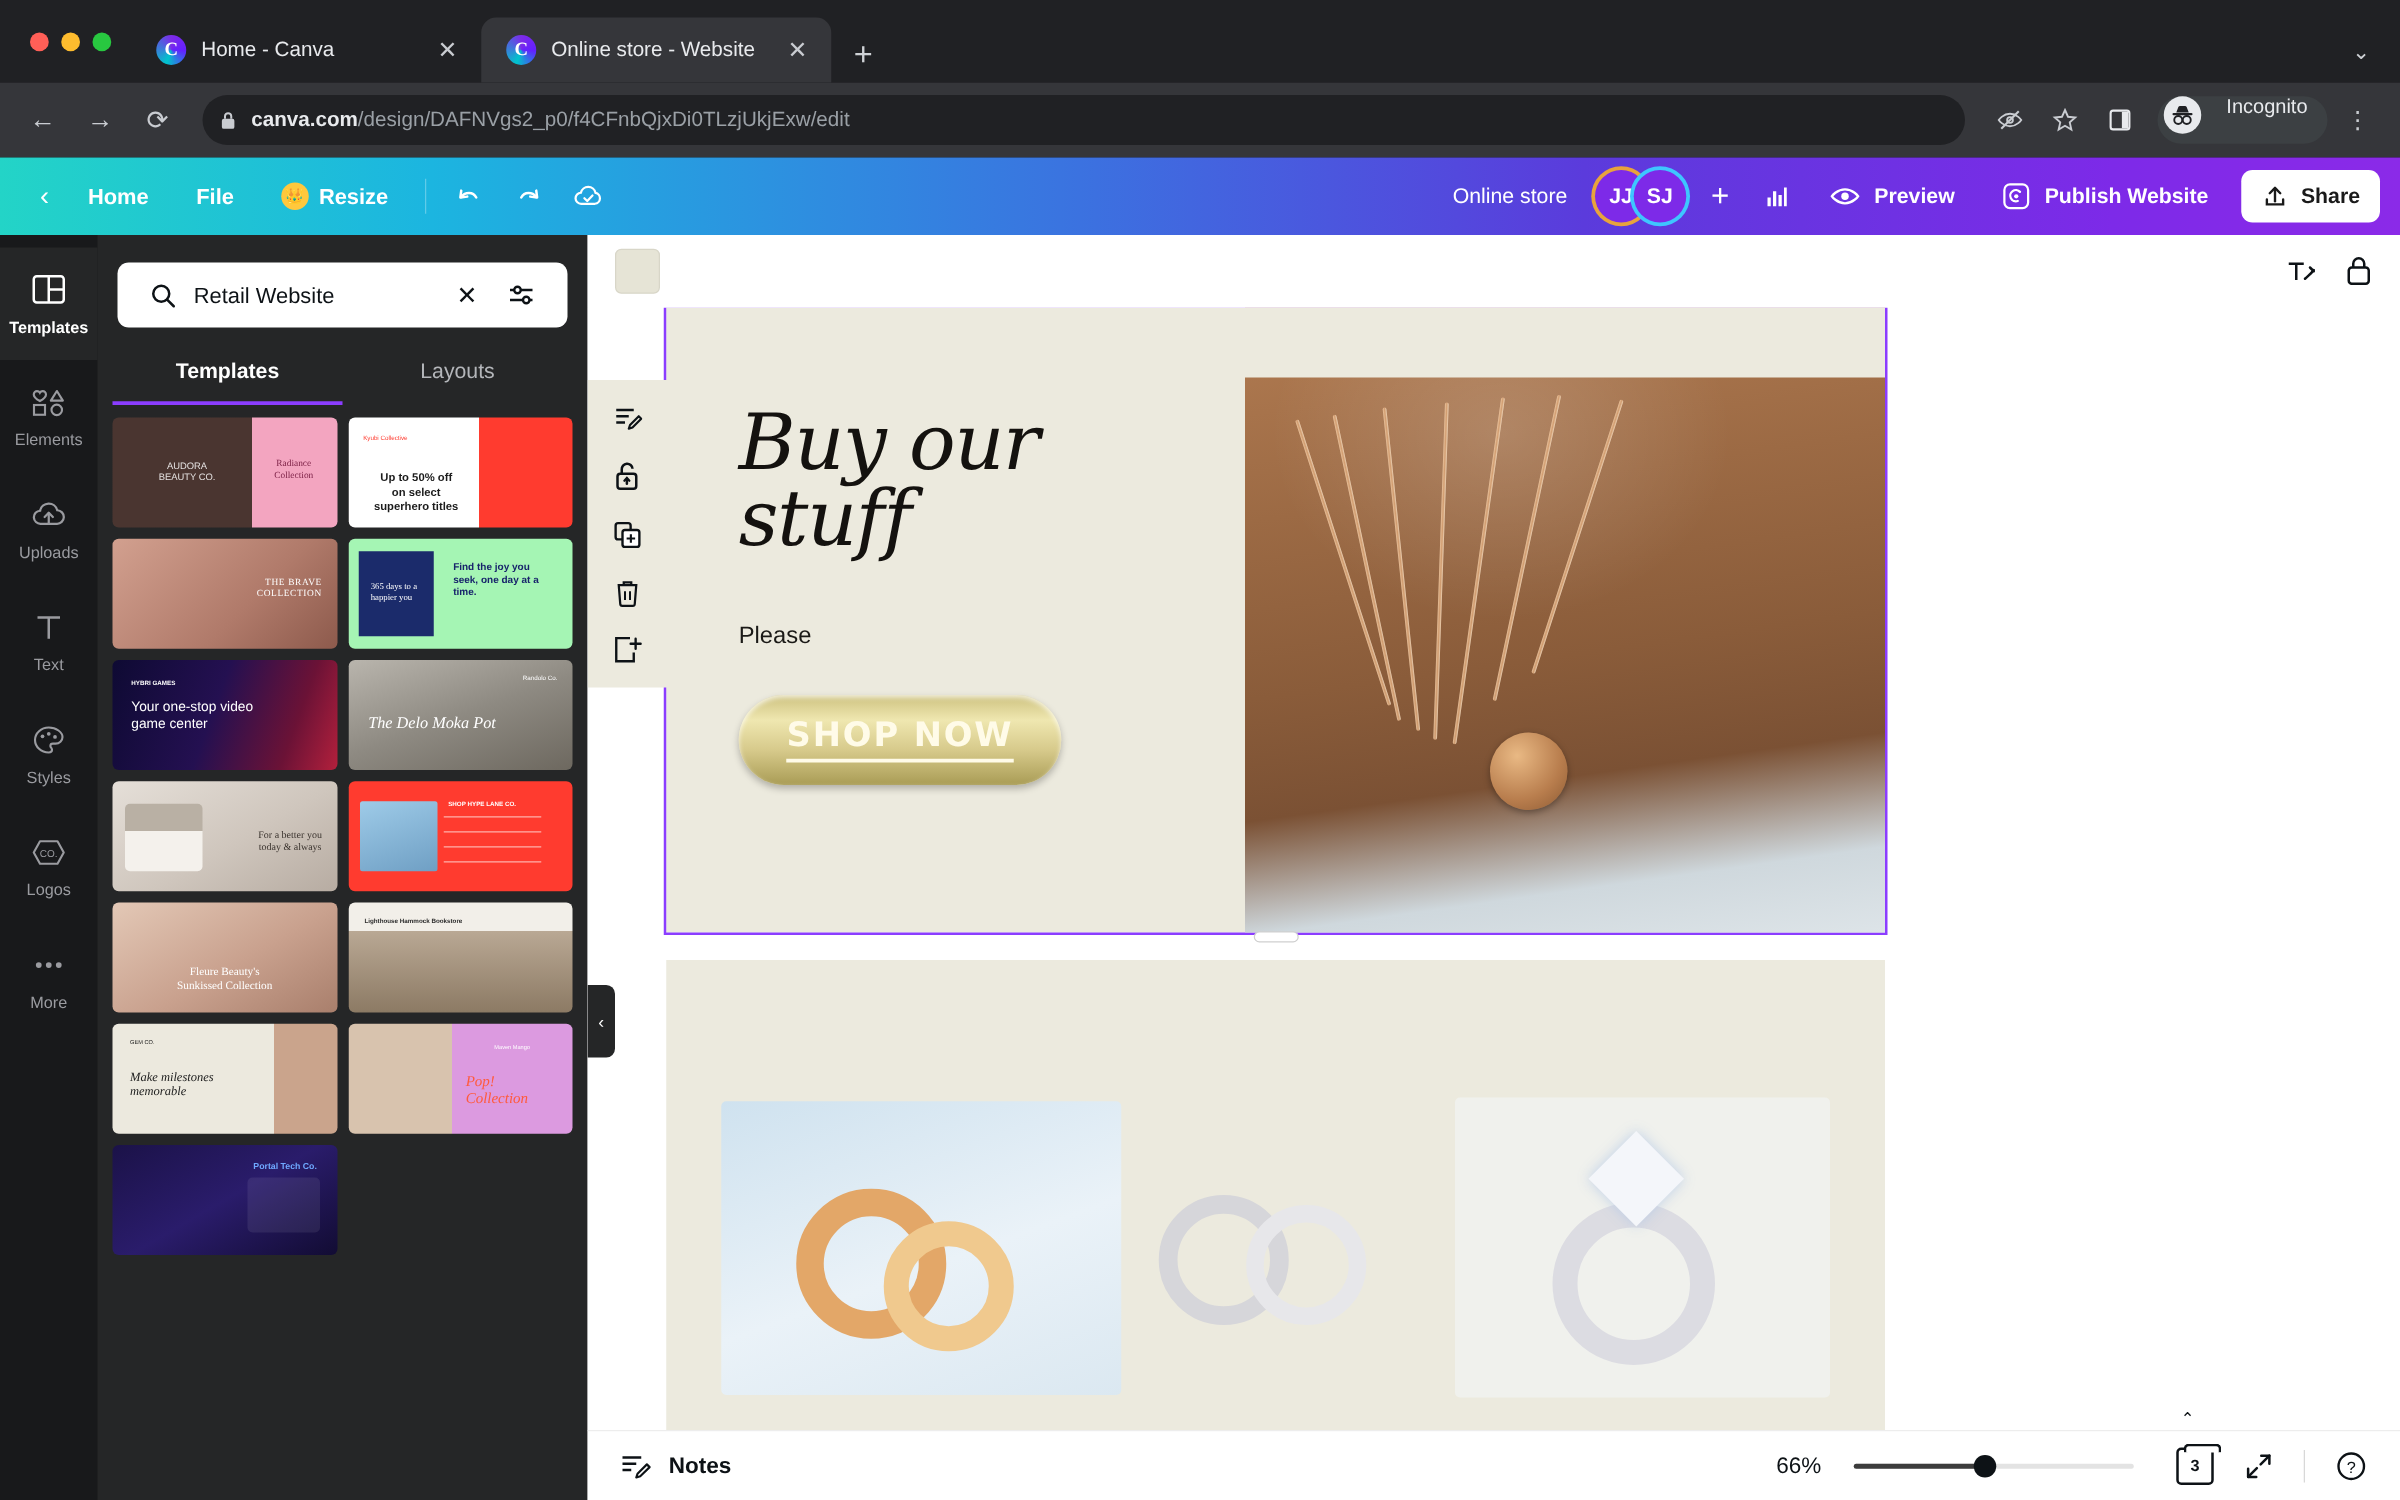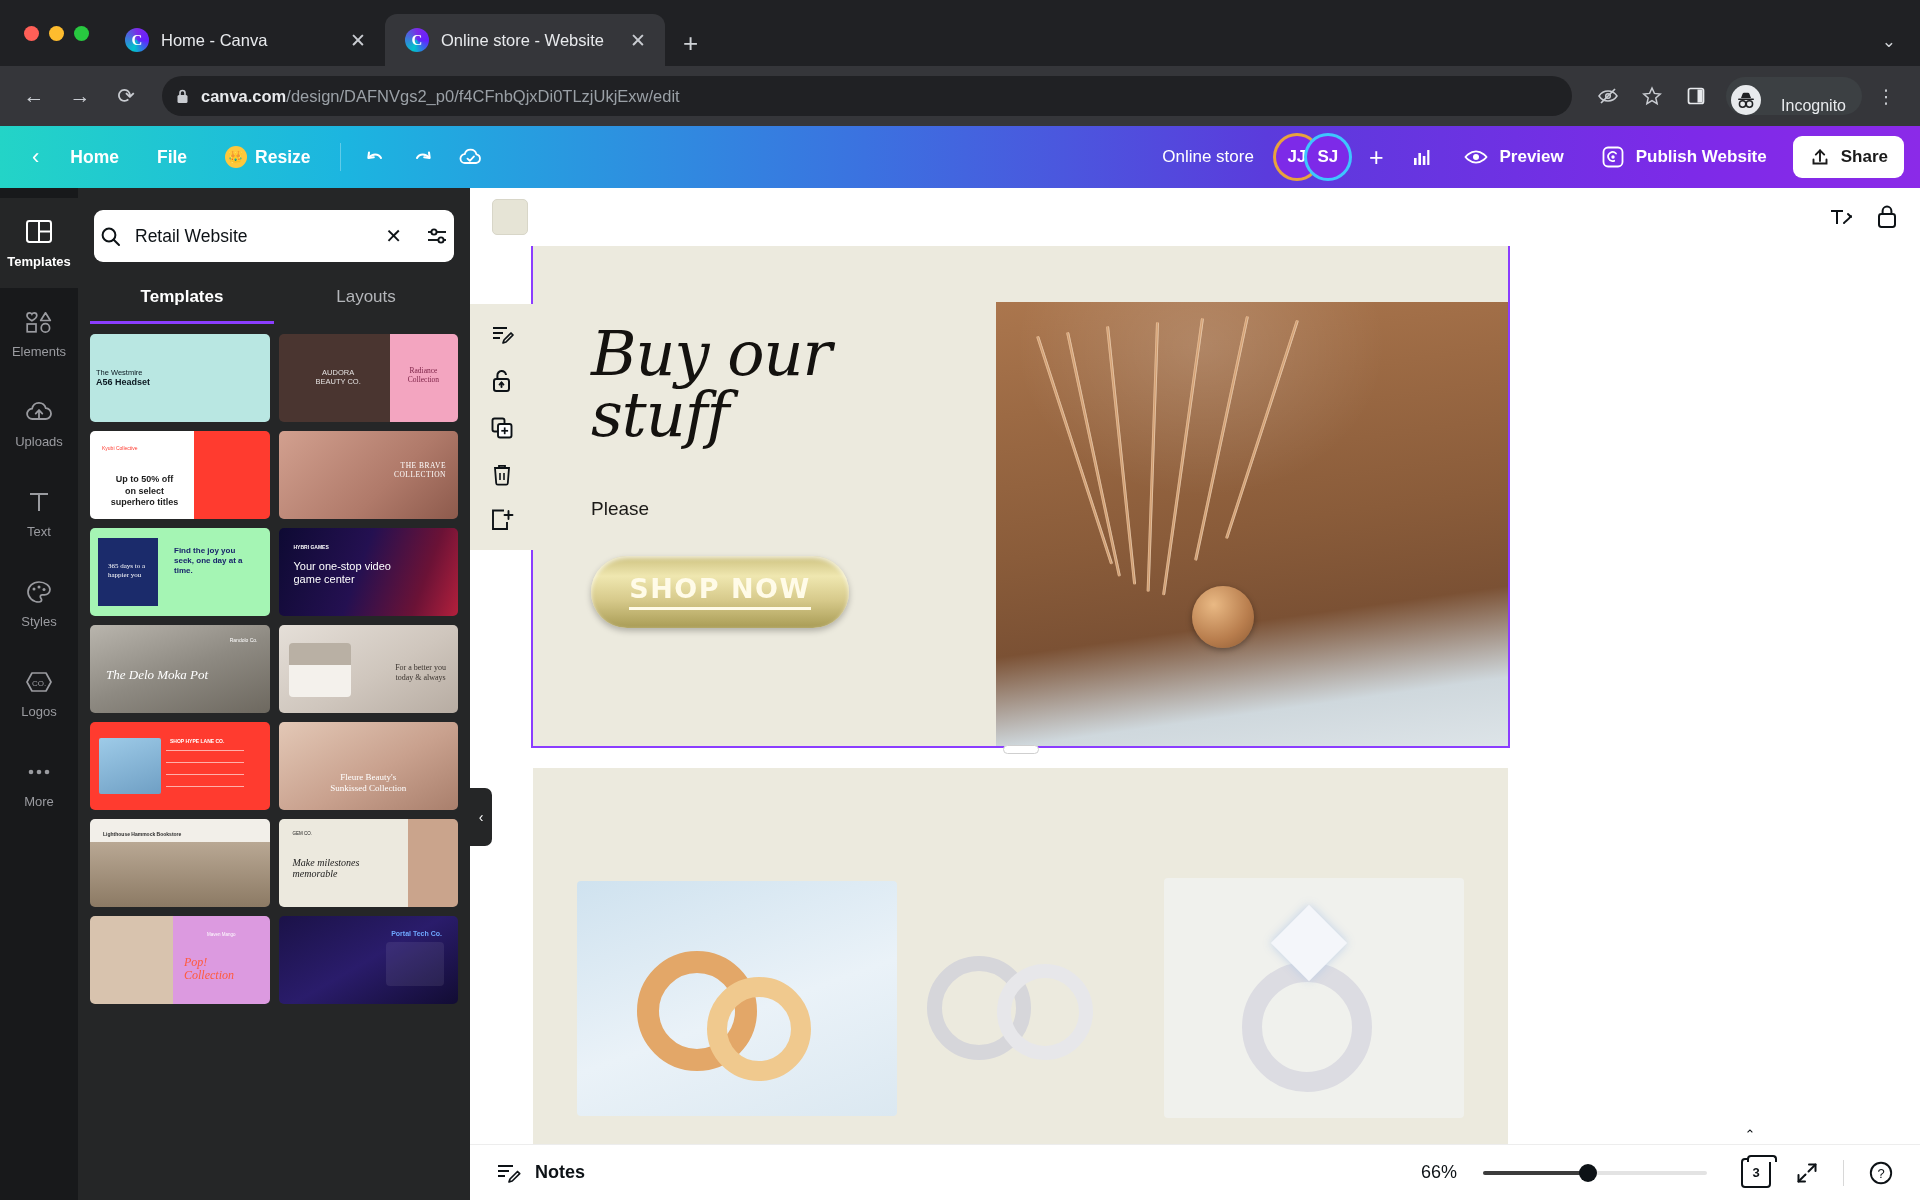--- a/index.html
+++ b/index.html
@@ -29,21 +29,21 @@
   .navbar { height:60px; background:#35363a; display:flex; align-items:center; padding:0 14px; gap:6px; }
   .navbtn { width:40px; height:40px; border-radius:50%; display:flex; align-items:center;
             justify-content:center; color:#c9ccd1; font-size:21px; cursor:pointer; }
   .omnibox { flex:1; height:40px; background:#202124; border-radius:20px; display:flex;
              align-items:center; padding:0 14px; margin:0 10px; gap:12px; }
   .omnibox .lock { font-size:14px; color:#c9ccd1; }
   .url { font-size:16.5px; color:#9aa0a6; white-space:nowrap; overflow:hidden; }
   .url b { color:#e8eaed; font-weight:bold; }
   .nav-icons { display:flex; align-items:center; gap:4px; }
   .nav-icons .navbtn { font-size:19px; }
-  .incog { height:38px; background:#3c4043; border-radius:19px; display:flex; align-items:flex-end;
+  .incog { height:38px; background:#3c4043; border-radius:19px; display:flex; align-items:flex-start;
            gap:20px; padding:0 16px 0 5px; margin-left:6px; }
   .incog-av { width:30px; height:30px; border-radius:50%; background:#e8eaed; color:#202124;
               display:flex; align-items:center; justify-content:center; font-size:17px; }
   .incog-label { color:#e8eaed; font-size:16px; }
 
   
   .app { position:absolute; top:126px; left:0; width:1920px; height:1074px; background:#18191b; }
 
   .topbar { height:62px; background:linear-gradient(90deg,#23d4c7 0%,#1cb5e0 18%,#3b72e0 45%,#5b3bdc 66%,#7d2ae8 88%,#8b2ae8 100%);
             display:flex; align-items:center; padding:0 16px 0 22px; gap:4px; position:relative; z-index:40; }
@@ -75,21 +75,21 @@
                justify-content:center; gap:7px; cursor:pointer; color:#9a9ba0; }
   .rail-item.active { background:#252627; color:#fff; }
   .rail-item .lbl { font-size:13px; }
   .rail-item.active .lbl { font-weight:bold; }
   .rail-ico { height:30px; display:flex; align-items:center; justify-content:center; }
 
   
   .panel { width:392px; background:#252627; flex:none; display:flex; flex-direction:column; overflow:hidden; }
   .searchwrap { padding:22px 16px 10px 16px; }
   .searchbox { height:52px; background:#fff; border-radius:9px; display:flex; align-items:center;
-               padding:0 6px; gap:14px; }
+               padding:0 26px; gap:14px; }
   .search-ico { color:#0d1216; font-size:20px; display:flex; }
   .search-val { flex:1; font-size:17.5px; color:#0d1216; }
   .search-x { color:#0d1216; font-size:20px; cursor:pointer; padding:0 6px; }
   .search-filter { color:#0d1216; font-size:19px; cursor:pointer; padding-left:4px; }
   .tabs2 { display:flex; padding:0 12px; }
   .tab2 { flex:1; text-align:center; padding:15px 0 14px; font-size:17px; color:#b4b6ba; cursor:pointer;
           border-bottom:3px solid transparent; }
   .tab2.active { color:#fff; font-weight:bold; border-bottom-color:#8b3dff; }
   .thumbs { flex:1; overflow:hidden; padding:10px 12px 0 12px; display:grid;
             grid-template-columns:1fr 1fr; gap:9px; align-content:start; }
@@ -416,26 +416,20 @@
                   <circle cx="15" cy="14" r="2.6" fill="#fff" stroke="#0d1216" stroke-width="1.9"></circle>
                 </svg>
             </span>
           </div>
         </div>
         <div class="tabs2">
           <div class="tab2 active">Templates</div>
           <div class="tab2">Layouts</div>
         </div>
         <div class="thumbs">
-          <div class="thumb" style="background:#b9e7e2">
-            <div class="th-txt" style="color:#0c1a22;align-self:center;width:100%">
-              <div>The Westmire</div>
-              <div style="font-weight:bold;font-size:9px">A56 Headset</div>
-            </div>
-          </div>
           <div class="thumb" style="background:linear-gradient(90deg,#4a3530 62%,#f3a5c0 62%)">
             <div class="th-txt" style="color:#fff;opacity:.85;text-align:center;position:absolute;left:4px;top:28px;width:62%">
               <div>AUDORA</div>
               <div>BEAUTY CO.</div>
             </div>
             <div class="th-txt" style="color:#7a1f44;position:absolute;right:4px;top:26px;width:34%;text-align:center;font-family:'Liberation Serif',serif">
               <div>Radiance</div>
               <div>Collection</div>
             </div>
           </div>

